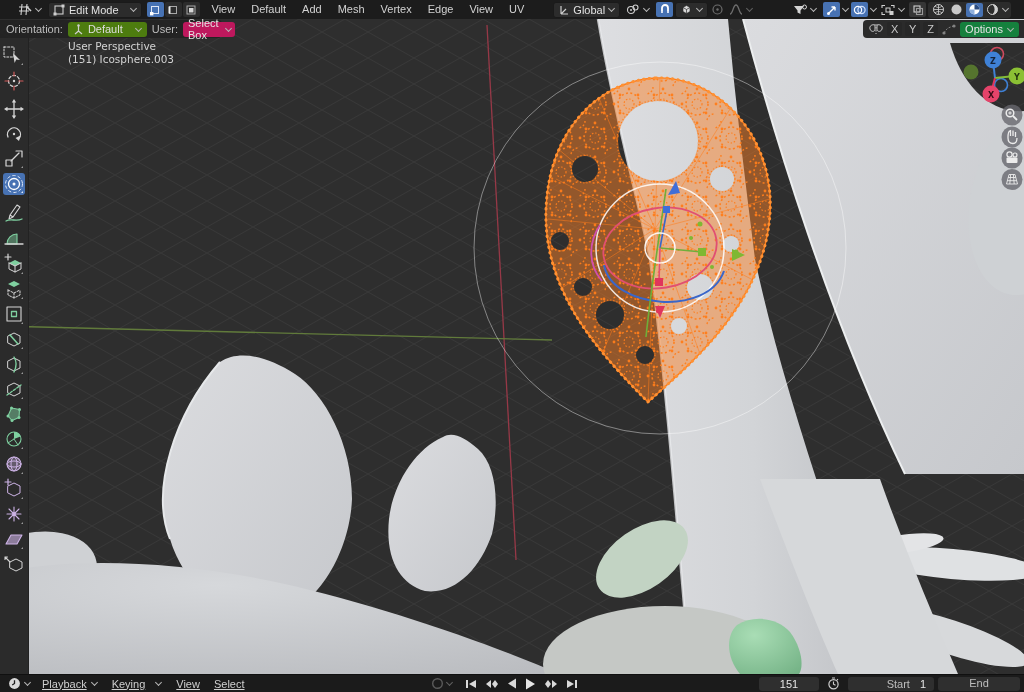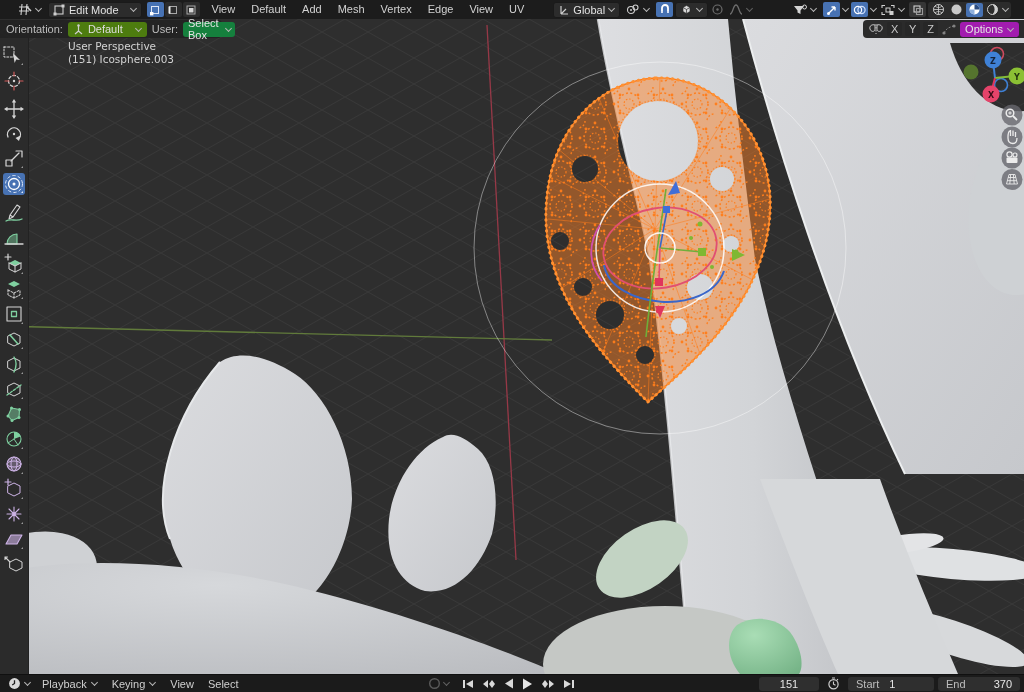--- a/index.html
+++ b/index.html
@@ -40,21 +40,21 @@
   
   .toolbar{position:absolute;left:0;top:38px;bottom:18px;width:28px;background:#2b2b2b;
            border-right:1px solid #222;z-index:20;}
 
   
   .scene{position:absolute;left:0;top:19px;width:1024px;height:655px;z-index:1;}
 
   
   .timeline{position:absolute;left:0;bottom:0;width:1024px;height:18px;background:#1b1b1b;
             border-top:1px solid #101010;display:flex;align-items:center;padding:0 4px;box-sizing:border-box;z-index:30;}
-  .tmenu{padding:0 7px;color:#cfcfcf;}
+  .tmenu{padding:0 7px;color:#cfcfcf;text-decoration:underline;}
   .transport{display:flex;align-items:center;gap:4px;margin:0 2px;}
   .tbtn{display:flex;align-items:center;justify-content:center;height:14px;padding:0 2px;}
   .fieldpill{background:#2f2f2f;border-radius:3px;height:14px;display:flex;align-items:center;
              justify-content:center;color:#e6e6e6;padding:0 8px;gap:10px;}
   .flex1{flex:1;}
   svg{display:block;}
   text{font-family:"DejaVu Sans","Liberation Sans",sans-serif;}
 </style>
 </head>
 <body>
@@ -224,41 +224,41 @@
     <span class="lbl">Orientation:</span>
     <span class="tspill" style="background:#4d7c0f;">
       <svg width="11" height="11" viewBox="0 0 11 11">
         <path d="M5.5,1 V7 M5.5,7 L2,10 M5.5,7 L9,10" stroke="#cfcfcf" stroke-width="1.2" fill="none"></path>
         <circle cx="5.5" cy="1.5" r="1.2" fill="#cfcfcf"></circle>
       </svg>
       <span style="color:#dedede;">Default</span>
       <span class="caret" style="margin-left:8px;"></span>
     </span>
     <span class="lbl">User:</span>
-    <span class="tspill" style="background:#15803d;">
+    <span class="tspill" style="background:#be185d;">
       <span style="color:#e4e4e4;">Select Box</span>
       <span class="caret"></span>
     </span>
   </div>
 
   <div class="ts-right">
     <svg width="16" height="13" viewBox="0 0 16 13">
       <path d="M7,2 C4,1 1,3 2,6 C3,9 6,9 7,7 Z" fill="none" stroke="#c9c9c9" stroke-width="1"></path>
       <path d="M9,2 C12,1 15,3 14,6 C13,9 10,9 9,7 Z" fill="none" stroke="#c9c9c9" stroke-width="1"></path>
       <path d="M8,1 V11" stroke="#c9c9c9" stroke-width="1" stroke-dasharray="1.5 1.5"></path>
     </svg>
     <span class="axisbtn">X</span>
     <span class="axisbtn">Y</span>
     <span class="axisbtn">Z</span>
     <svg width="16" height="13" viewBox="0 0 16 13" style="opacity:.55;">
       <path d="M3,10 C6,4 10,4 13,3" fill="none" stroke="#c9c9c9" stroke-width="1" stroke-dasharray="2 1.5"></path>
       <circle cx="3" cy="10" r="1.6" fill="#c9c9c9"></circle>
         <circle cx="13" cy="3" r="1.6" fill="#c9c9c9"></circle>
     </svg>
-    <span class="tspill" style="background:#a21caf;">
+    <span class="tspill" style="background:#15803d;">
       <span style="color:#e4e4e4;">Options</span>
       <span class="caret"></span>
     </span>
   </div>
 
   <svg class="scene" viewBox="0 0 1024 655">
     <defs>
       <pattern id="lat" width="46" height="26" patternUnits="userSpaceOnUse">
         <rect width="46" height="26" fill="#2e2e2e"></rect>
         <path d="M0,13 L23,0 L46,13 L23,26 Z" fill="none" stroke="#383838" stroke-width="1"></path>
@@ -564,21 +564,21 @@
       <svg width="13" height="13" viewBox="0 0 13 13">
         <circle cx="6.5" cy="6.5" r="5.4" fill="#d8d8d8"></circle>
         <path d="M6.5,3.2 V6.5 L4.2,8" stroke="#1b1b1b" stroke-width="1.3" fill="none"></path>
       </svg>
       <span class="caret"></span>
     </span>
     <span class="tmenu" style="display:flex;align-items:center;gap:4px;">
       <span>Playback</span>
       <span class="caret"></span>
     </span>
-    <span class="tmenu" style="display:flex;align-items:center;gap:4px;">
+    <span class="tmenu" style="display:flex;align-items:center;gap:10px;">
       <span>Keying</span>
       <span class="caret"></span>
     </span>
     <span class="tmenu">View</span>
     <span class="tmenu">Select</span>
 
     <span class="flex1"></span>
 
     <span class="tbtn dim">
       <svg width="13" height="13" viewBox="0 0 13 13">
@@ -628,22 +628,22 @@
 
     <span class="fieldpill" style="width:44px;">
       <span>151</span>
     </span>
     <span class="tbtn" style="margin:0 6px;">
       <svg width="13" height="13" viewBox="0 0 13 13">
         <circle cx="6.5" cy="7.2" r="4.6" fill="none" stroke="#cfcfcf" stroke-width="1.2"></circle>
         <path d="M6.5,4.5 V7.2 L8.5,8.3 M5,1 H8 M10,3.2 L11,2.2" stroke="#cfcfcf" stroke-width="1.1" fill="none"></path>
       </svg>
     </span>
-    <span class="fieldpill" style="width:70px;justify-content:flex-start;">
+    <span class="fieldpill" style="width:70px;justify-content:flex-end;">
       <span class="lbl">Start</span>
       <span>1</span>
     </span>
-    <span class="fieldpill" style="width:66px;justify-content:space-between;margin-left:4px;">
+    <span class="fieldpill" style="width:66px;justify-content:space-between;margin-left:4px;flex-direction:column;">
       <span class="lbl">End</span>
       <span>370</span>
     </span>
   </div>
 </div>
 
 </body></html>

